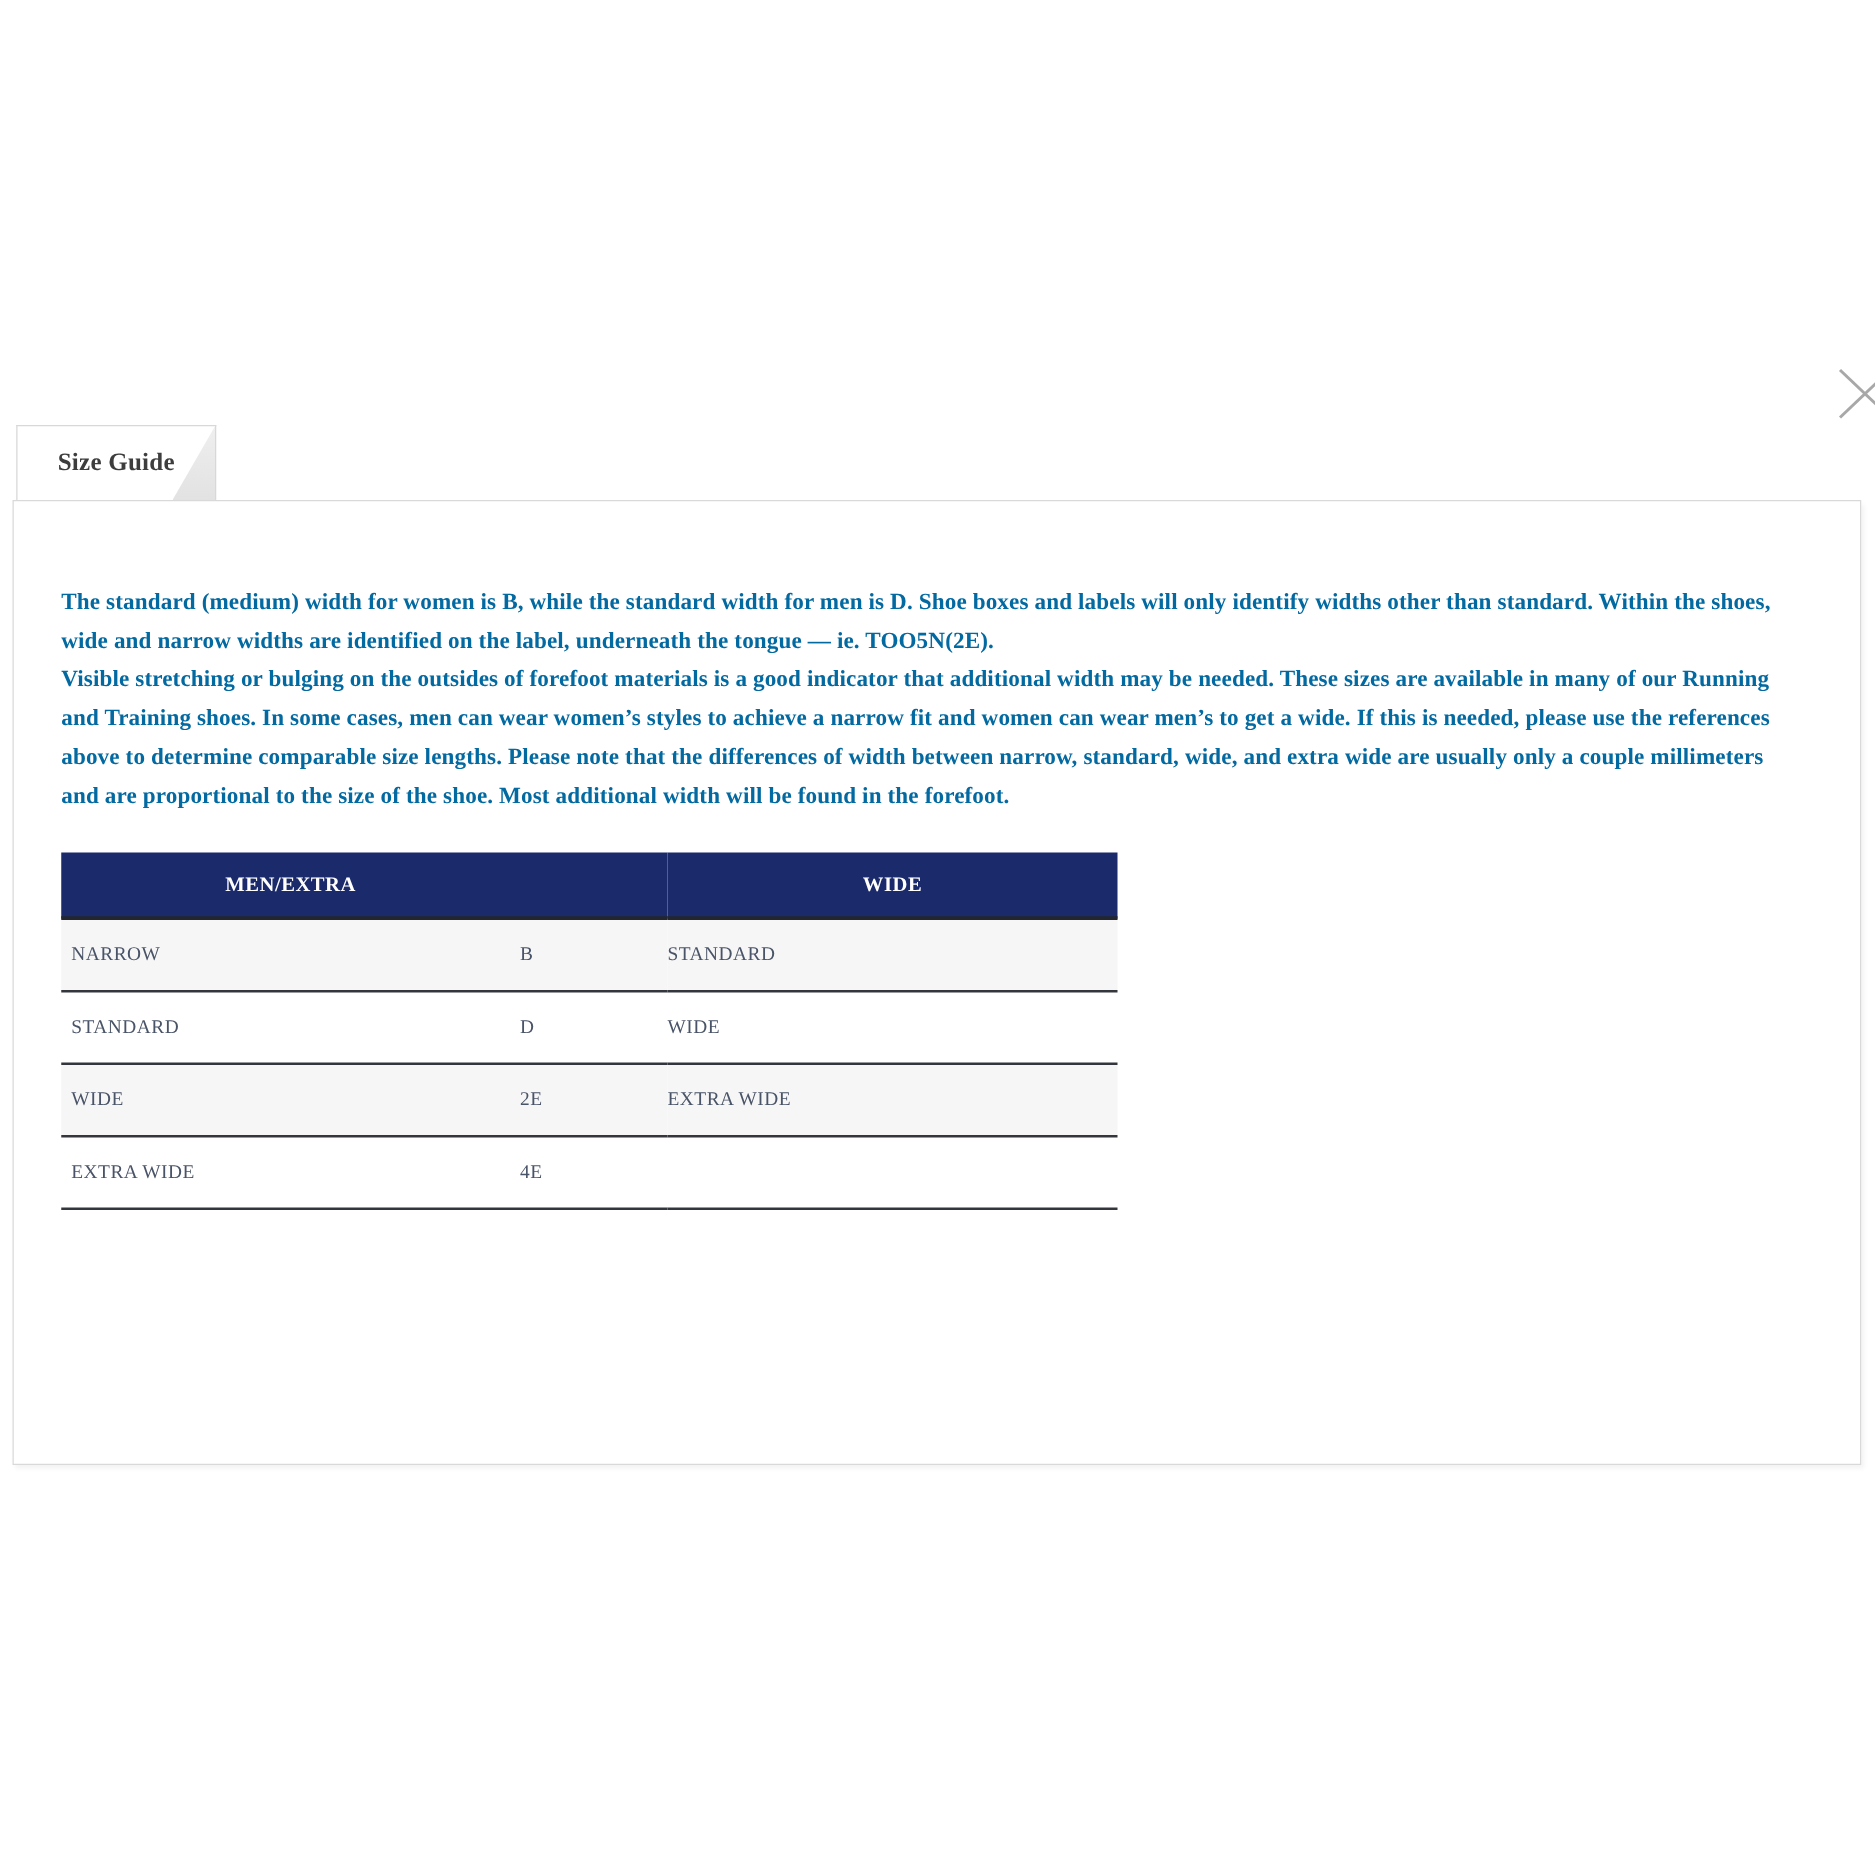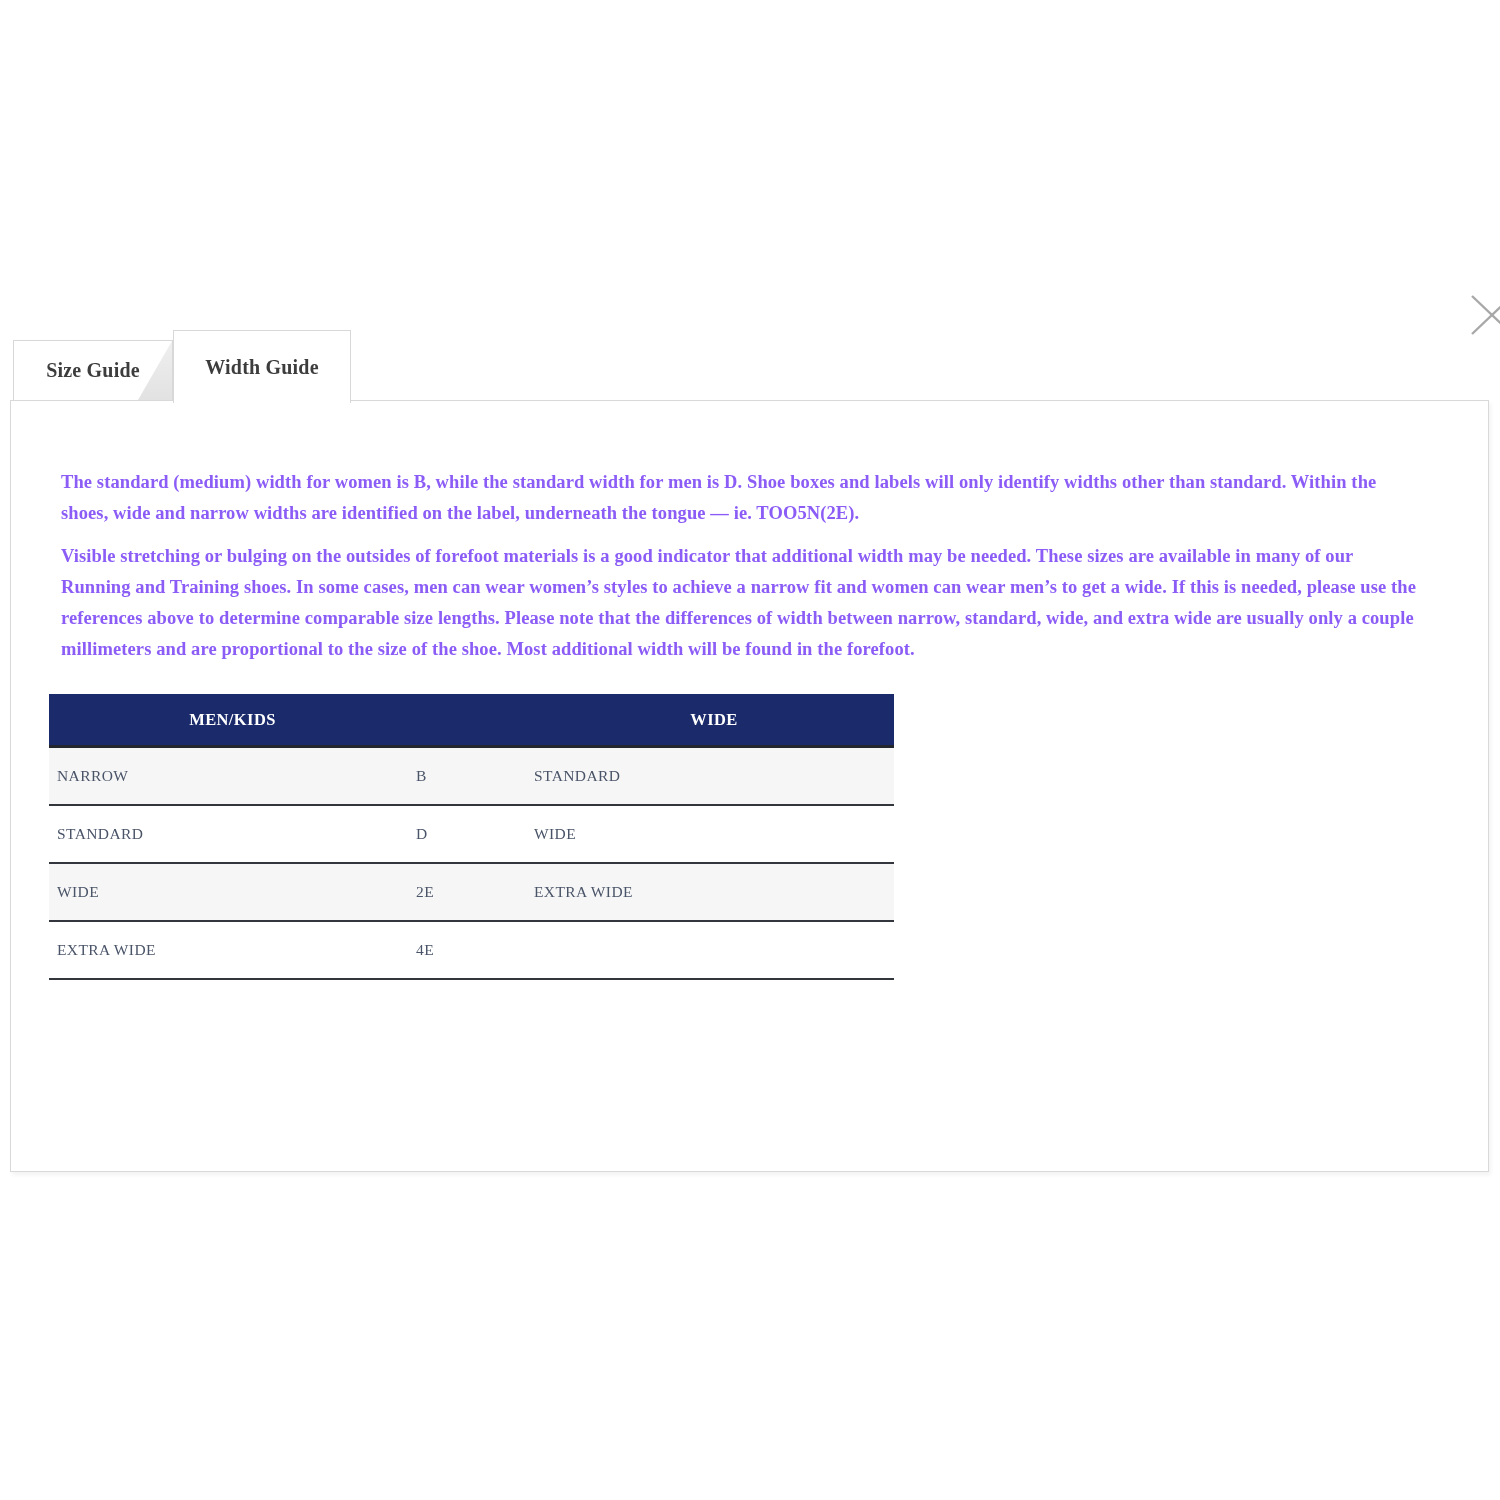--- a/index.html
+++ b/index.html
@@ -84,23 +84,23 @@
   .panel-content {
     position: absolute;
     left: 38px;
     top: 0;
     width: 1380px;
   }
   .body-text {
     font-size: 18.5px;
     line-height: 31px;
     font-weight: 600;
-    color: #8b5cf6;
+    color: #0369a1;
     letter-spacing: 0.1px;
-    margin: 12px;
+    margin: 0;
   }
   .intro { margin-top: 66px; }
   .section-heading {
     margin-top: 30px;
     font-weight: 700;
   }
 
   
   .width-table {
     border-collapse: collapse;
@@ -145,40 +145,37 @@
       <line x1="6" y1="6" x2="46" y2="44" stroke="#a8a8a8" stroke-width="2.4"></line>
       <line x1="46" y1="6" x2="6" y2="44" stroke="#a8a8a8" stroke-width="2.4"></line>
     </svg>
   </div>
 
   <div class="tab tab-inactive">
     <span class="fold"></span>
     <span class="tab-label">Size Guide</span>
   </div>
 
-  <div class="tab tab-active">
-    <span class="tab-label">Width Guide</span>
-  </div>
 
   <div class="panel">
     <div class="panel-content">
 
       <p class="body-text intro">The standard (medium) width for women is B, while the standard width for men is D. Shoe boxes and labels will only identify widths other than standard. Within the shoes, wide and narrow widths are identified on the label, underneath the tongue — ie. TOO5N(2E).</p>
 
       <p class="body-text">Visible stretching or bulging on the outsides of forefoot materials is a good indicator that additional width may be needed. These sizes are available in many of our Running and Training shoes. In some cases, men can wear women’s styles to achieve a narrow fit and women can wear men’s to get a wide. If this is needed, please use the references above to determine comparable size lengths. Please note that the differences of width between narrow, standard, wide, and extra wide are usually only a couple millimeters and are proportional to the size of the shoe. Most additional width will be found in the forefoot.</p>
 
       <table class="width-table">
         <colgroup>
             <col class="c1">
             <col class="c2">
             <col class="c3">
           </colgroup>
         <thead>
           <tr>
-            <th>MEN/KIDS</th>
+            <th>MEN/EXTRA</th>
             <th></th>
             <th>WIDE</th>
           </tr>
         </thead>
         <tbody>
           <tr>
             <td class="col1">NARROW</td>
             <td>B</td>
             <td>STANDARD</td>
           </tr>

